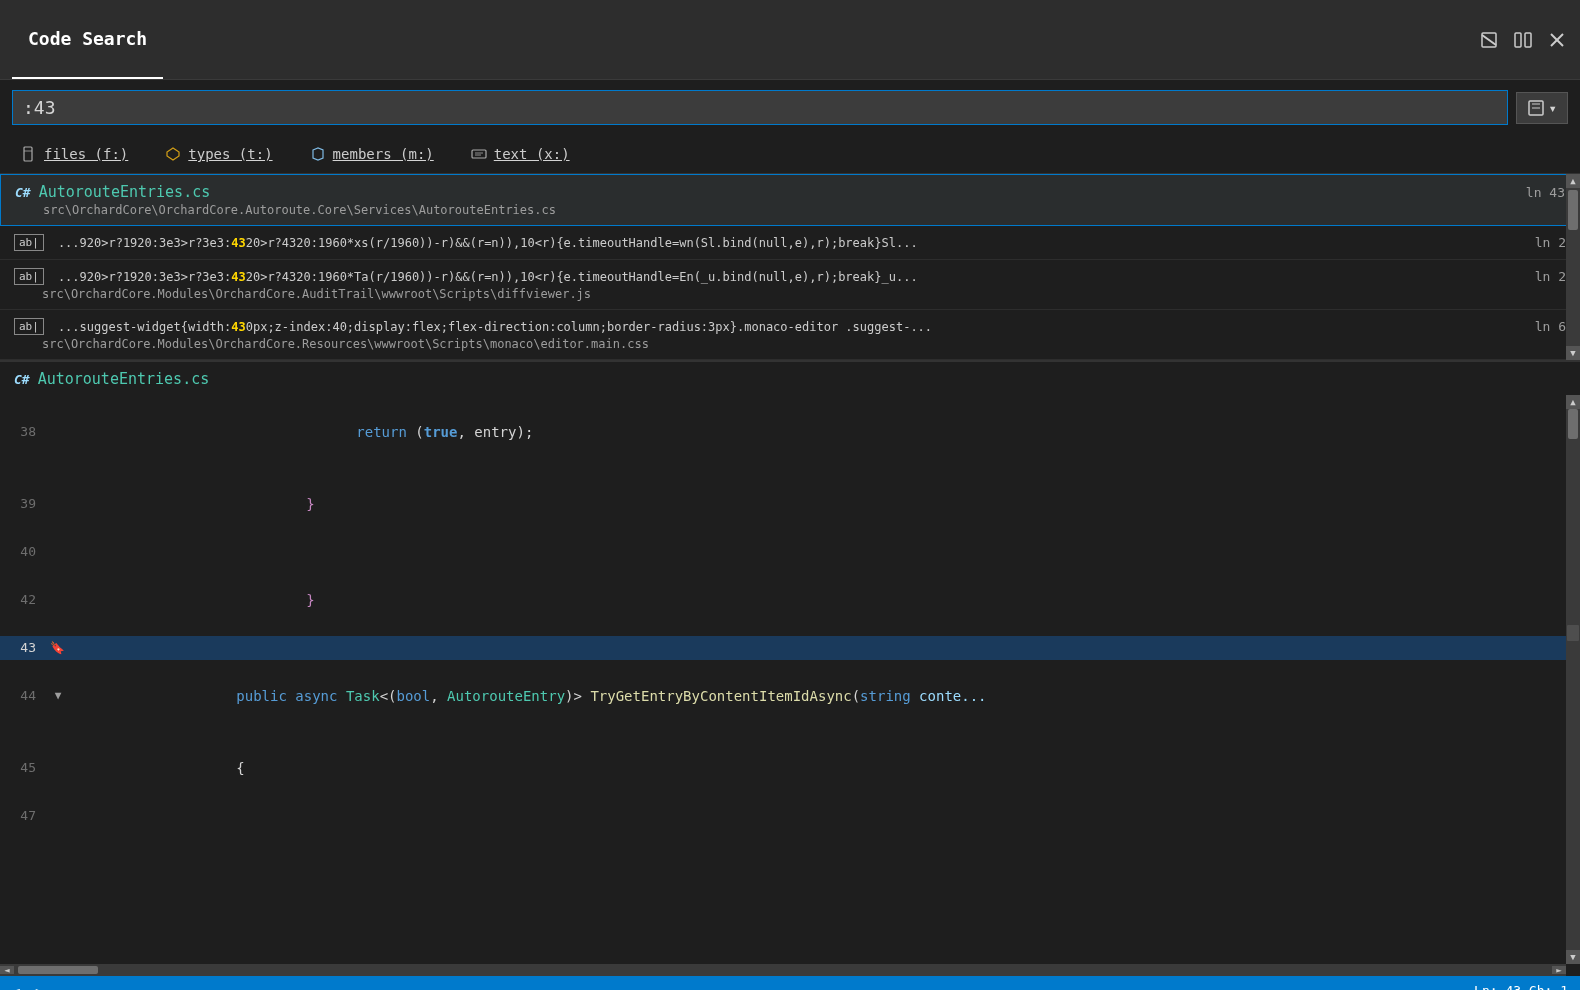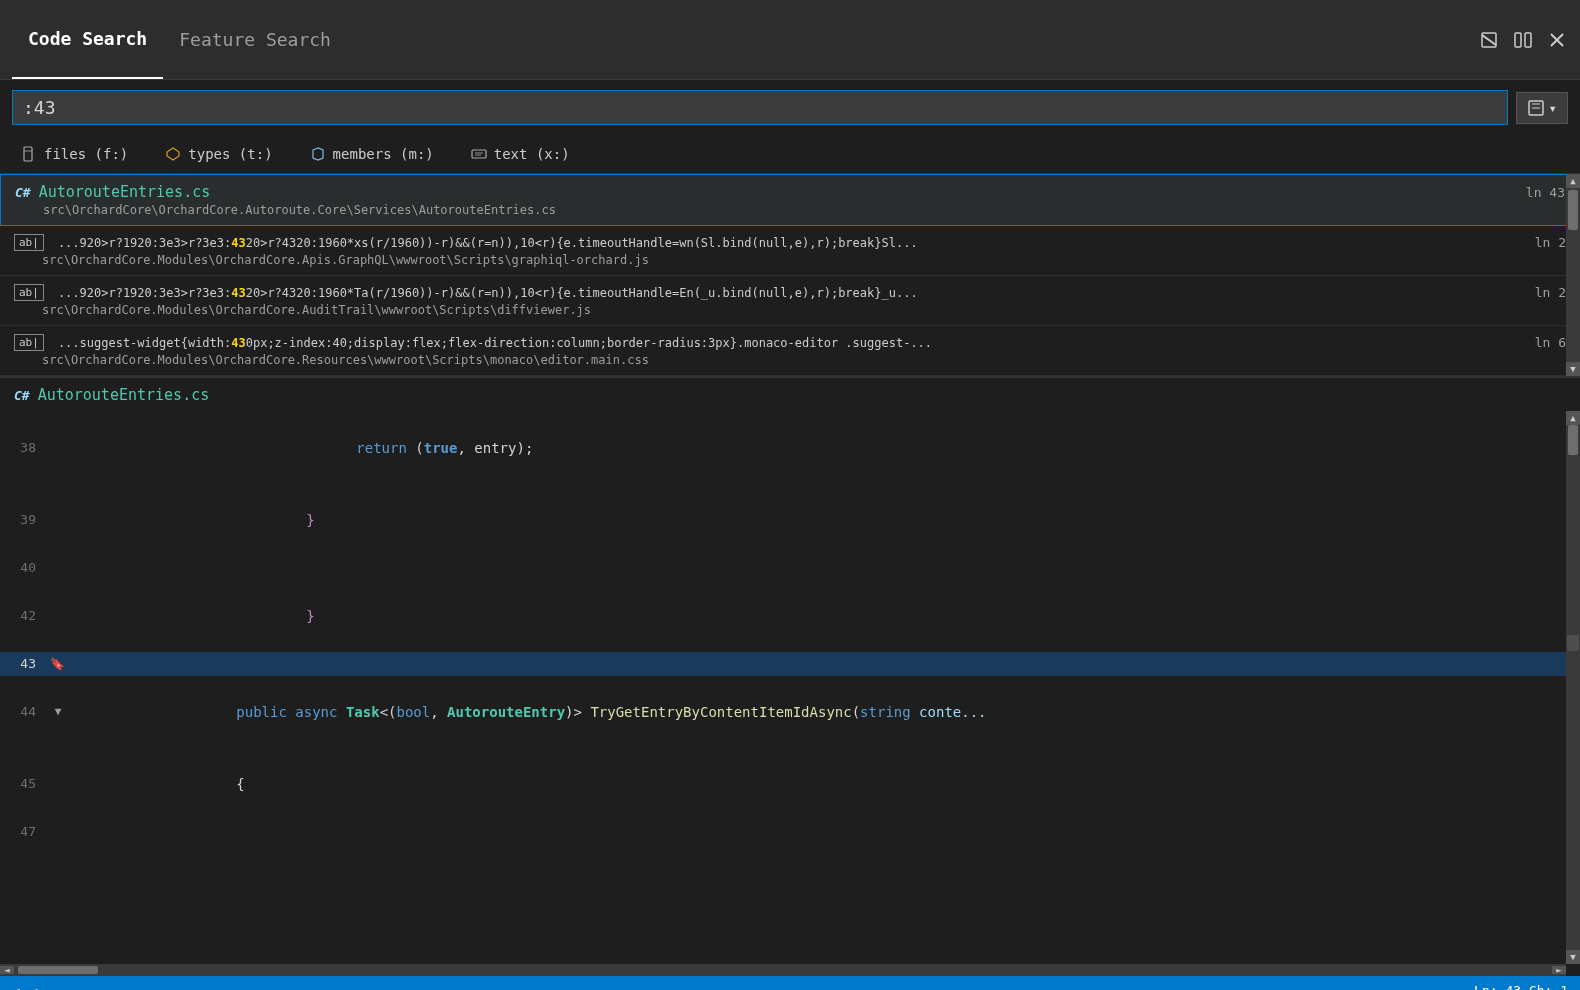--- a/index.html
+++ b/index.html
@@ -91,20 +91,21 @@
     }
 
     
     .filter-bar {
       display: flex;
       align-items: center;
       padding: 6px 12px;
       background: #1e1e1e;
       gap: 20px;
       border-bottom: 1px solid #333;
+      text-decoration: underline;
     }
     .filter-item {
       display: flex;
       align-items: center;
       gap: 6px;
       color: #cccccc;
       font-size: 14px;
       cursor: pointer;
       padding: 4px 8px;
     }
@@ -234,21 +235,21 @@
       font-size: 12px;
     }
     .code-content {
       flex: 1;
       padding-left: 4px;
       white-space: pre;
     }
     
     .kw { color: #569cd6; }
     .kw2 { color: #c586c0; }
-    .type { color: #4ec9b0; font-weight: bold; }
+    .type { color: #4ec9b0; }
     .func { color: #dcdcaa; }
     .param { color: #9cdcfe; }
     .bool-true { color: #569cd6; font-weight: bold; }
     .bool-false { color: #569cd6; }
 
     .main-container {
       position: relative;
       display: flex;
       flex-direction: column;
       height: calc(990px - 66px);
@@ -305,23 +306,20 @@
       color: #569cd6;
       font-size: 12px;
     }
   </style>
 </head>
 <body>
 
 <div class="title-bar">
   <div class="title-tab active">
     <span>Code Search</span>
-  </div>
-  <div class="title-tab inactive">
-    <span>Feature Search</span>
   </div>
   <div class="title-bar-icons">
     <div class="title-icon">
       <svg width="20" height="20" viewBox="0 0 20 20">
           <line x1="3" y1="5" x2="17" y2="15" stroke="#ccc" stroke-width="2"></line>
           <rect x="3" y="3" width="14" height="14" rx="1" stroke="#ccc" stroke-width="1.5" fill="none"></rect>
         </svg>
     </div>
     <div class="title-icon">
       <svg width="20" height="20" viewBox="0 0 20 20">
@@ -404,21 +402,20 @@
     </div>
 
     <div class="result-item">
       <div class="result-code-line">
         <div style="display:flex;align-items:center;gap:8px;">
           <span class="text-badge">ab|</span>
           <span class="result-code">...920&gt;r?1920:3e3&gt;r?3e3:<strong style="color:#ffd700">43</strong>20&gt;r?4320:1960*xs(r/1960))-r)&amp;&amp;(r=n)),10&lt;r){e.timeoutHandle=wn(Sl.bind(null,e),r);break}Sl...</span>
         </div>
         <span class="result-line-num">ln 2</span>
       </div>
-      <div class="result-path">src\OrchardCore.Modules\OrchardCore.Apis.GraphQL\wwwroot\Scripts\graphiql-orchard.js</div>
     </div>
 
     <div class="result-item">
       <div class="result-code-line">
         <div style="display:flex;align-items:center;gap:8px;">
           <span class="text-badge">ab|</span>
           <span class="result-code">...920&gt;r?1920:3e3&gt;r?3e3:<strong style="color:#ffd700">43</strong>20&gt;r?4320:1960*Ta(r/1960))-r)&amp;&amp;(r=n)),10&lt;r){e.timeoutHandle=En(_u.bind(null,e),r);break}_u...</span>
         </div>
         <span class="result-line-num">ln 2</span>
       </div>

